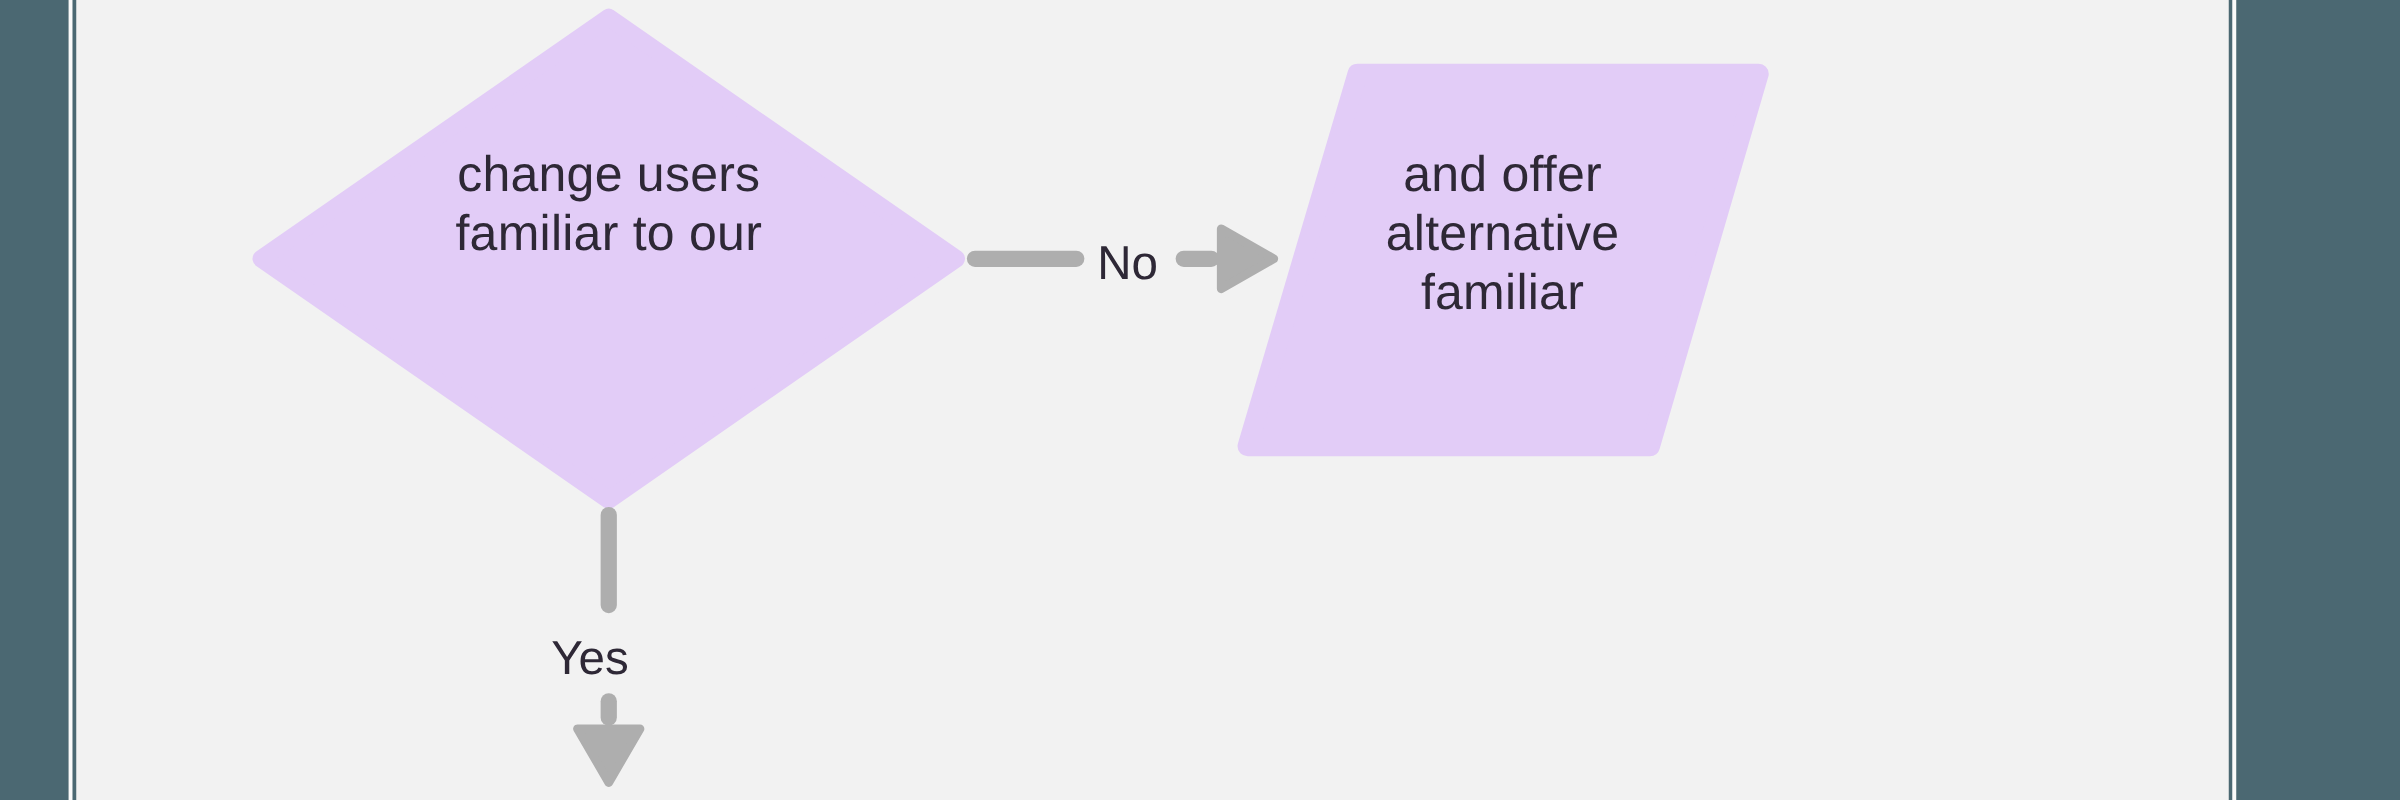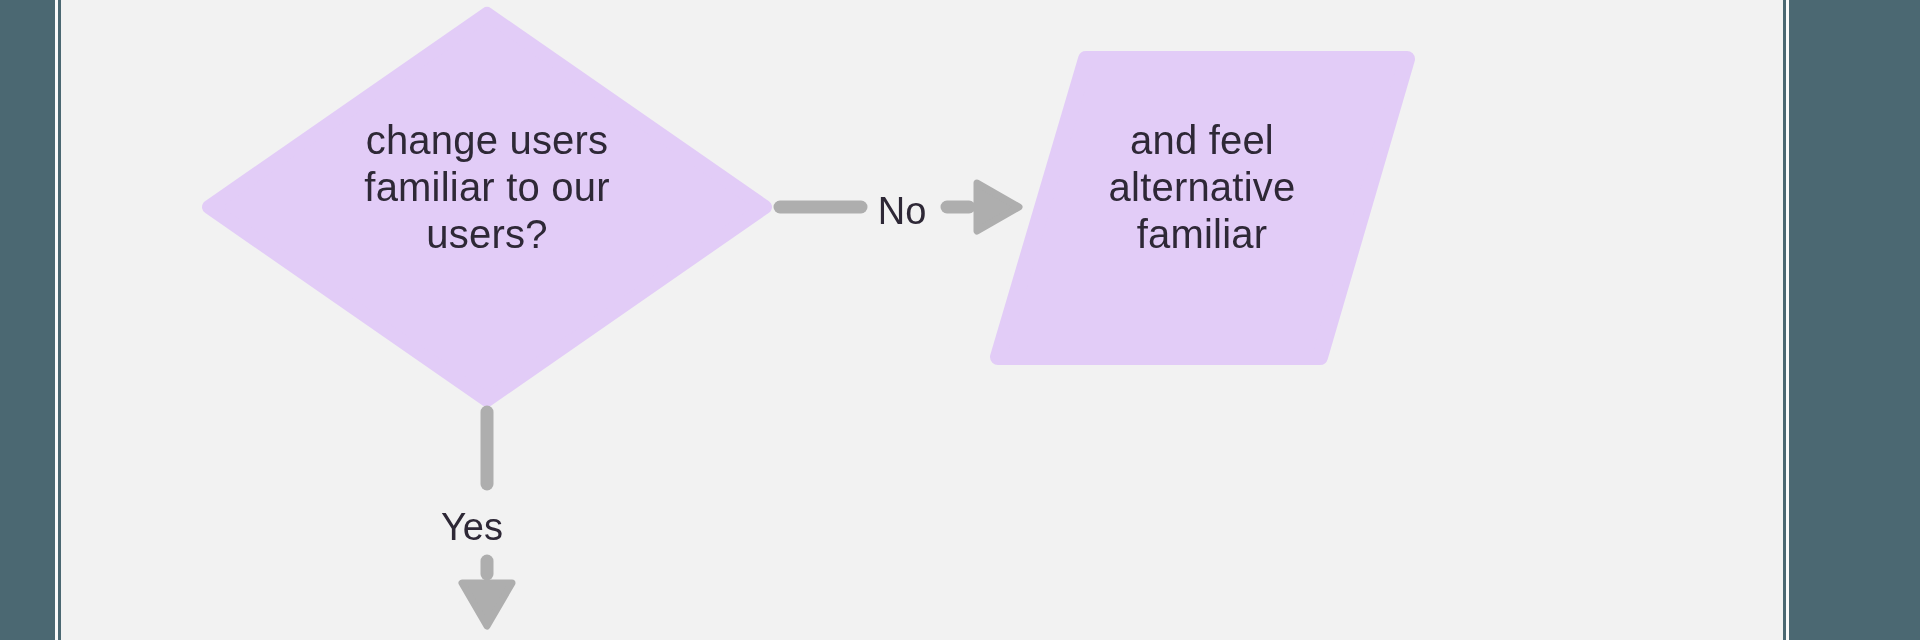--- a/index.html
+++ b/index.html
@@ -103,25 +103,24 @@
     <polygon class="node-shape shape-para" points="1086,59 1407,59 1320,357 998,357"></polygon>
 
     <line class="connector-line" x1="487" y1="412" x2="487" y2="484"></line>
     <line class="connector-line" x1="487" y1="561" x2="487" y2="574"></line>
     <polygon class="connector-head" points="462,583 512,583 487,626"></polygon>
   </svg>
 
   <div class="node-label label-decision">
     <div class="line">change users</div>
     <div class="line">familiar to our</div>
-    <div class="line">users?</div>
   </div>
 
   <div class="node-label label-decline">
-    <div class="line">and feel</div>
+    <div class="line">and offer</div>
     <div class="line">alternative</div>
     <div class="line">familiar</div>
   </div>
 
   <div class="edge-label label-no">No</div>
   <div class="edge-label label-yes">Yes</div>
 
 </div>
 
 </body></html>

